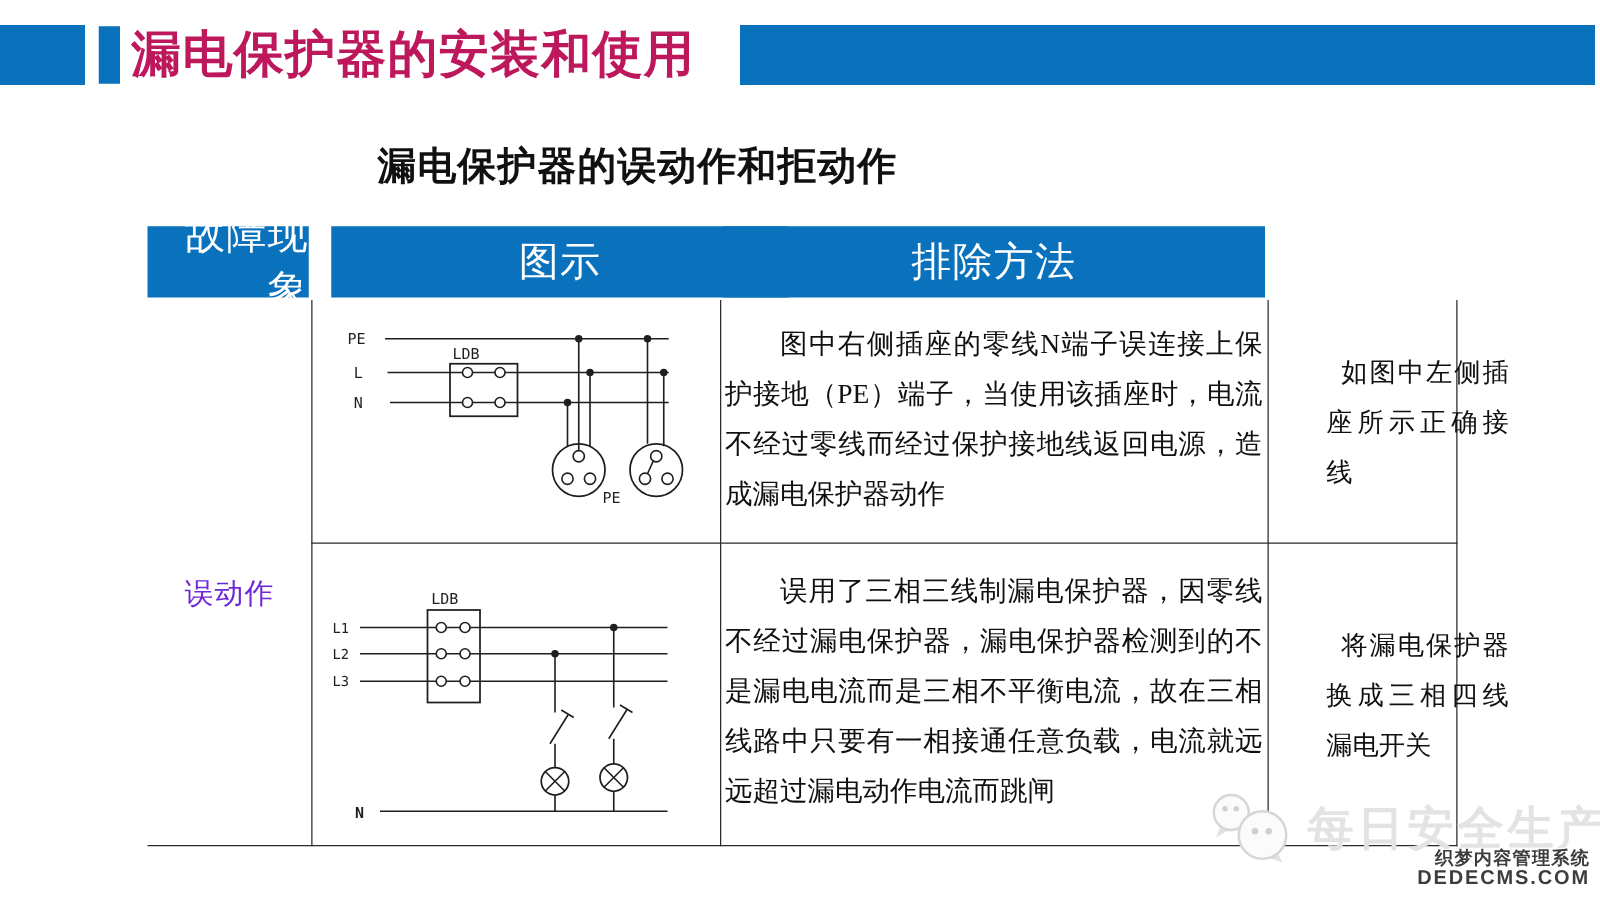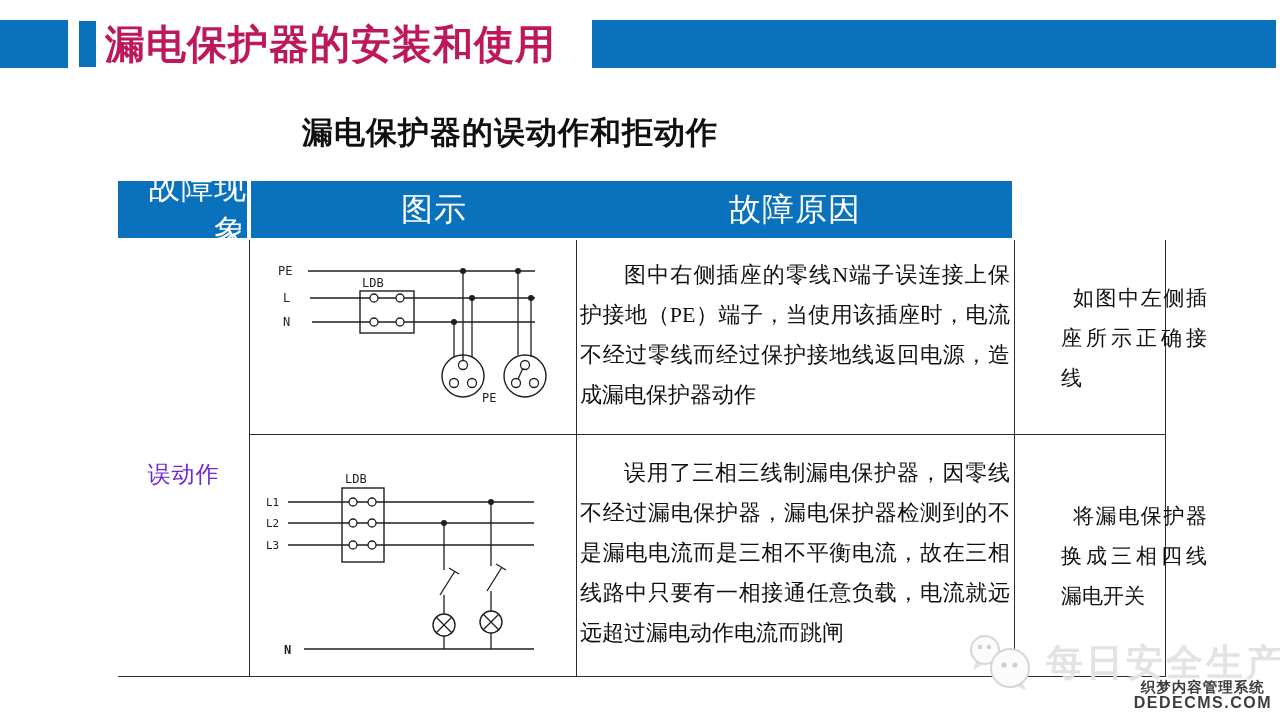--- a/index.html
+++ b/index.html
@@ -15,21 +15,21 @@
   .title-rule{position:absolute;left:592px;right:4px;top:20px;height:48px;background:var(--blue);}
 
   
   .slide-subtitle{position:absolute;left:0;top:112px;width:1020px;text-align:center;
                   font-size:31px;font-weight:bold;color:#101010;letter-spacing:1px;}
 
   
   .th{position:absolute;top:181px;height:57px;background:var(--blue);color:#fff;
       font-size:32px;font-weight:normal;display:flex;align-items:center;justify-content:center;
       letter-spacing:1px;text-align:right;}
-  .th1{left:118px;width:129px}.th2{left:251px;width:366px}
+  .th1{left:118px;width:129px}.th2{left:265px;width:366px}
   .th3{left:578px;width:434px}.th4{left:1016px;width:150px}
 
   
   .vline{position:absolute;width:1px;background:#2b2b2b;top:240px;height:437px;}
   .v1{left:249px}.v2{left:576px}.v3{left:1014px}.v4{left:1165px}
   .hline{position:absolute;height:1px;background:#2b2b2b;}
   .h-mid{left:249px;top:434px;width:917px;}
   .h-bottom{left:118px;top:676px;width:1048px;}
 
   
@@ -57,38 +57,38 @@
   .dot{fill:var(--ink);stroke:none;}
   .dlabel{font-family:"DejaVu Sans Mono","Liberation Mono",monospace;
           font-size:12px;fill:var(--ink);}
 
   
   .wm-brand{position:absolute;left:1046px;top:638px;font-size:37px;font-weight:bold;
             color:#e3e3e3;letter-spacing:3px;white-space:nowrap;}
   .wm-icon{position:absolute;left:962px;top:630px;}
   .cms{position:absolute;right:8px;top:679px;text-align:right;line-height:16px;
        color:#3d3d3d;text-shadow:1px 1px 0 #fff,-1px -1px 0 #fff,0 0 2px #fff;}
-  .cms-l1{font-size:14.5px;font-weight:bold;letter-spacing:1px;text-align:center;}
+  .cms-l1{font-size:14.5px;font-weight:bold;letter-spacing:1px;}
   .cms-l2{font-size:16px;font-weight:bold;letter-spacing:1.5px;}
 </style>
 </head>
 <body>
 
 <div class="slide">
 
   <div class="accent-block"></div>
   <div class="accent-bar"></div>
   <div class="page-title">漏电保护器的安装和使用</div>
   <div class="title-rule"></div>
 
   <div class="slide-subtitle">漏电保护器的误动作和拒动作</div>
 
   <div class="th th1">故障现象</div>
   <div class="th th2">图示</div>
-  <div class="th th3">故障原因</div>
+  <div class="th th3">排除方法</div>
 
   <div class="vline v1"></div>
   <div class="vline v2"></div>
   <div class="vline v3"></div>
   <div class="vline v4"></div>
   <div class="hline h-mid"></div>
   <div class="hline h-bottom"></div>
 
   <div class="fault-type">误动作</div>
 

